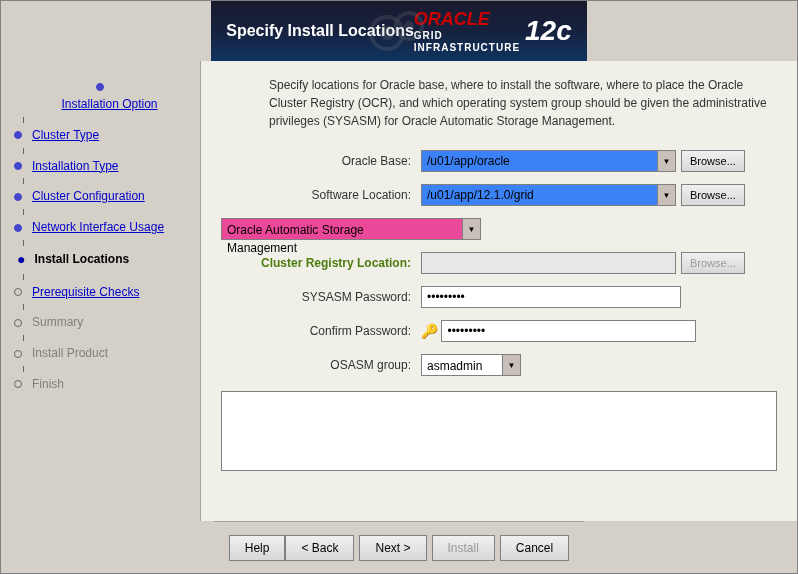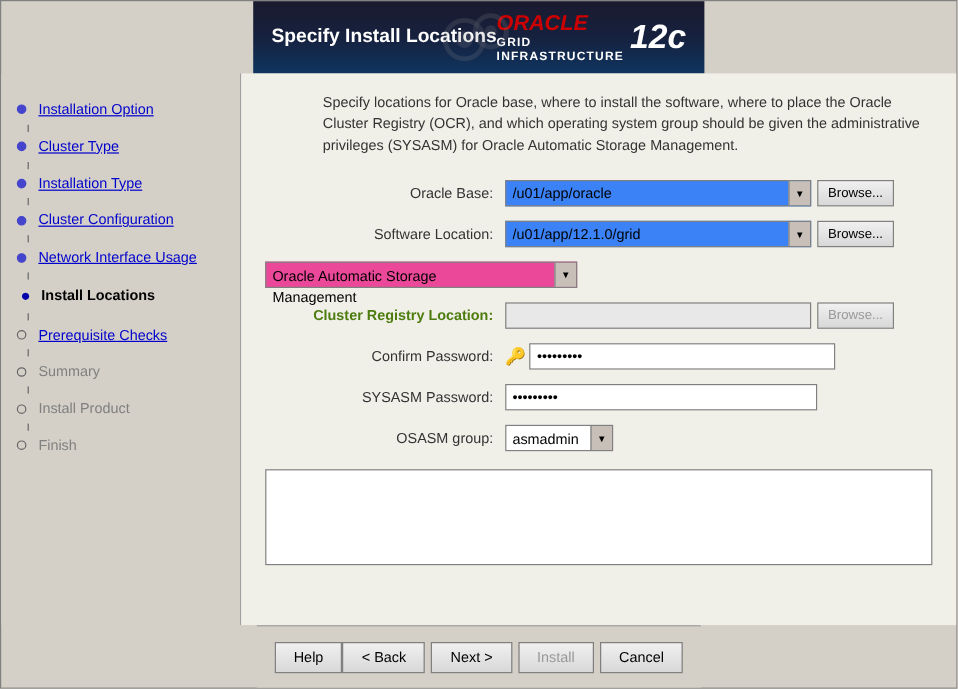--- a/index.html
+++ b/index.html
@@ -242,21 +242,21 @@
       color: #cc8800;
       font-size: 14px;
       margin-right: 3px;
     }
 
     .asmadmin-select {
       display: flex;
       border: 1px solid #808080;
       background: white;
       height: 22px;
-      width: 90px;
+      width: 100px;
     }
 
     .asmadmin-select span {
       flex: 1;
       padding: 2px 5px;
       font-size: 12px;
       line-height: 18px;
     }
 
     
@@ -327,21 +327,21 @@
       </div>
       <div class="version-text">12c</div>
     </div>
   </div>
 
   <div class="content">
 
     <div class="sidebar">
       <div style="height:8px"></div>
 
-      <div class="sidebar-item link" style="padding-left: 28px;">
+      <div class="sidebar-item link" style="padding-left: 28px; flex-direction: column;">
         <span class="sidebar-dot completed"></span>
         <span>Installation Option</span>
       </div>
       <div style="width:1px; height:6px; background:#666; margin-left:22px;"></div>
 
       <div class="sidebar-item link" style="padding-left: 28px;">
         <span class="sidebar-dot completed"></span>
         <span>Cluster Type</span>
       </div>
       <div style="width:1px; height:6px; background:#666; margin-left:22px;"></div>
@@ -428,28 +428,28 @@
 
       <div class="form-group">
         <div class="form-label disabled">Cluster Registry Location:</div>
         <div class="form-input-group">
           <input type="text" class="form-input disabled" style="width: 255px;" disabled="">
           <button class="browse-btn disabled" disabled="" style="color:#999;">Browse...</button>
         </div>
       </div>
 
       <div class="form-group">
+        <div class="form-label">SYSASM Password:</div>
+        <input type="password" class="form-input" value="password1" style="width: 260px;">
+      </div>
+
+      <div class="form-group">
         <div class="form-label">Confirm Password:</div>
         <span class="password-icon">🔑</span>
         <input type="password" class="form-input" value="password1" style="width: 255px;">
-      </div>
-
-      <div class="form-group">
-        <div class="form-label">SYSASM Password:</div>
-        <input type="password" class="form-input" value="password1" style="width: 260px;">
       </div>
 
       <div class="form-group">
         <div class="form-label">OSASM group:</div>
         <div class="asmadmin-select">
           <span>asmadmin</span>
           <div class="dropdown-arrow">▼</div>
         </div>
       </div>
 

